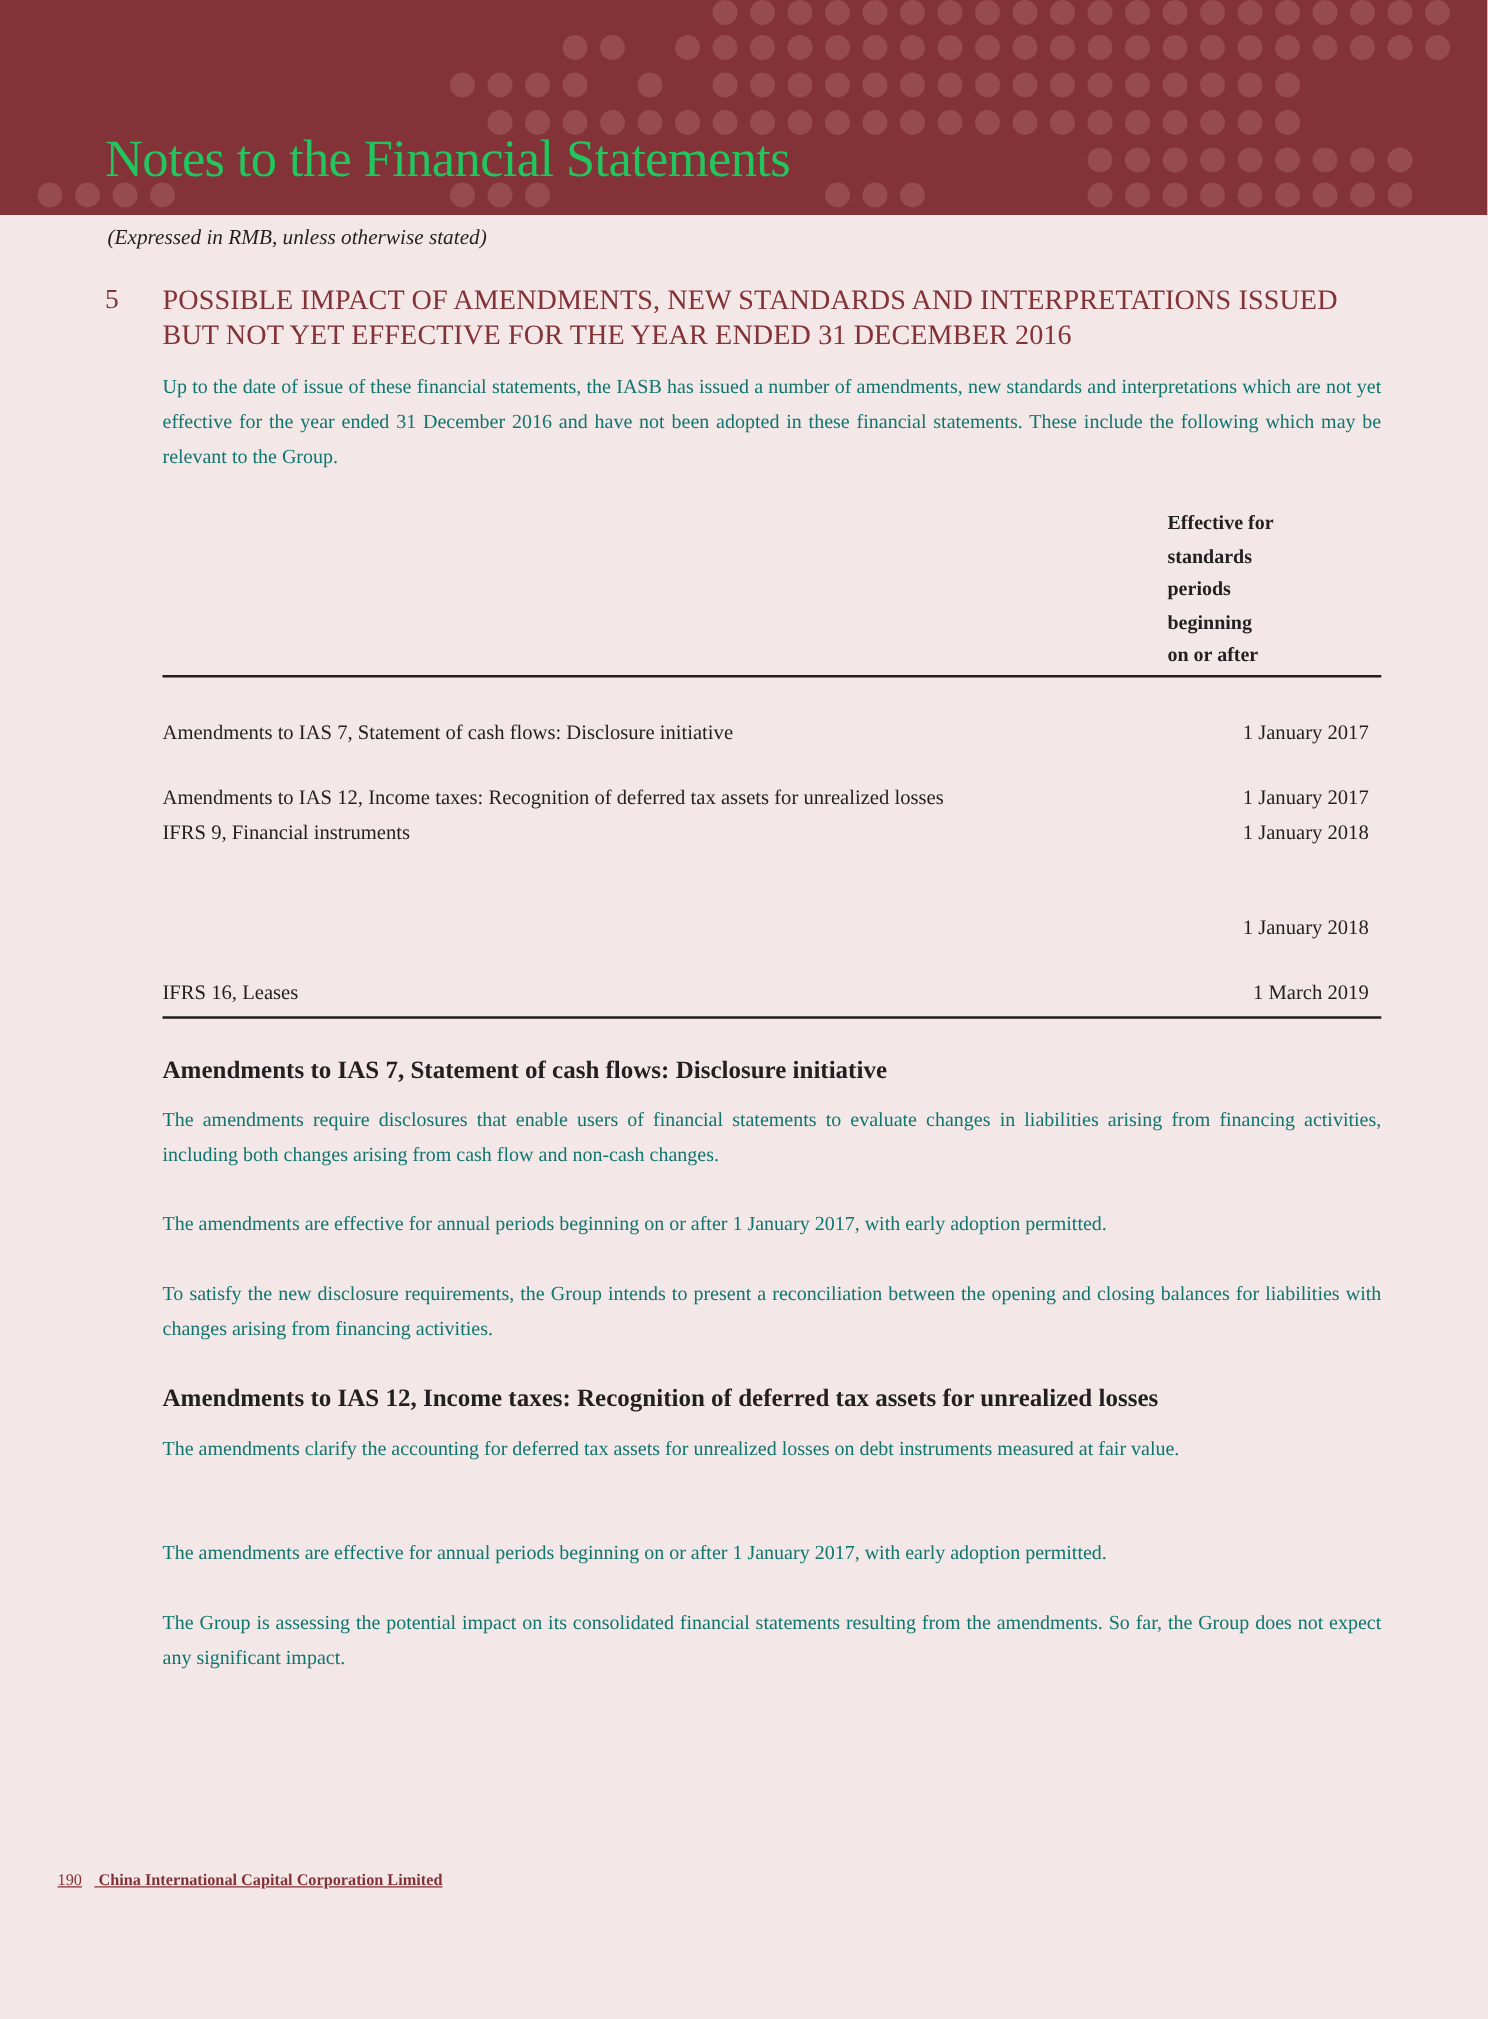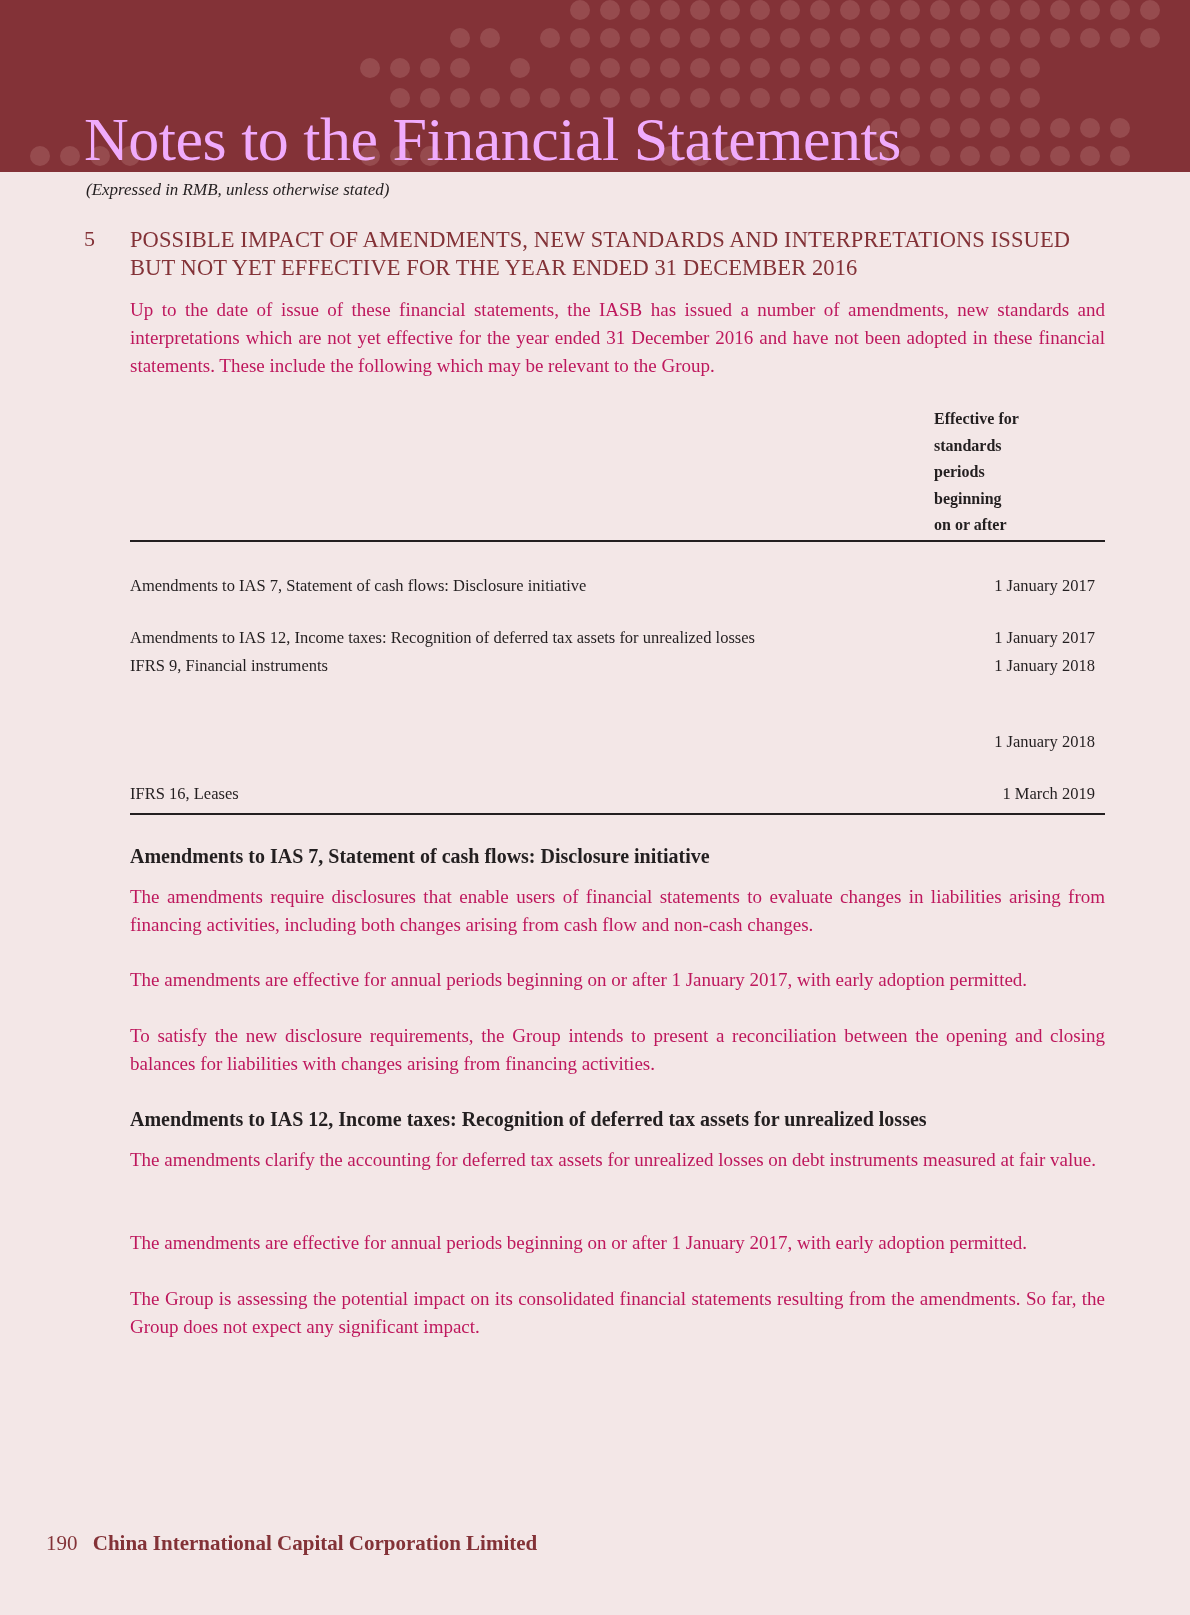--- a/index.html
+++ b/index.html
@@ -13,63 +13,63 @@
   }
   .header-band {
     position: absolute; left: 0; top: 0; width: 1190px; height: 172px;
     background: #833237;
     overflow: hidden;
   }
   .dots { position: absolute; left: 0; top: 0; width: 1190px; height: 172px; }
   .dots circle { fill: #9c5457; opacity: 0.75; }
   .page-title {
     position: absolute; left: 84px; top: 104px;
-    font-size: 62px; color: #f0abfc; letter-spacing: -0.5px;
+    font-size: 42px; color: #22c55e; letter-spacing: -0.5px;
     font-family: "Liberation Serif", "DejaVu Serif", serif;
     white-space: nowrap;
   }
   .subtitle {
     position: absolute; left: 86px; top: 180px;
     font-size: 17px; font-style: italic; color: #231f20;
   }
   .section-number {
     position: absolute; left: 84px; top: 226px;
     font-size: 22px; color: #833237;
   }
   .section-title {
     position: absolute; left: 130px; top: 226px; width: 980px;
     font-size: 22.5px; line-height: 28px; color: #833237;
     letter-spacing: 0.1px;
   }
   .para {
     position: absolute; left: 130px; width: 975px;
-    font-size: 19px; line-height: 28px; text-align: justify;
-    color: #be185d;
+    font-size: 16px; line-height: 28px; text-align: justify;
+    color: #0f766e;
   }
   .col-header {
     position: absolute; right: 96px; top: 406px; width: 160px;
     font-size: 16px; line-height: 26.5px; font-weight: bold;
     color: #231f20;
   }
   .rule {
     position: absolute; left: 130px; width: 975px; height: 2px; background: #231f20;
   }
   .table-row {
     position: absolute; left: 130px; width: 975px; height: 28px;
     font-size: 16.5px; line-height: 28px;
   }
   .table-row .std { position: absolute; left: 0; }
   .table-row .date { position: absolute; right: 10px; }
   .subhead {
     position: absolute; left: 130px; font-size: 20px; font-weight: bold;
     color: #231f20;
   }
   .footer {
-    position: absolute; left: 46px; top: 1531px; font-size: 21px;
-    color: #833237; white-space: nowrap;
+    position: absolute; left: 46px; top: 1496px; font-size: 13px;
+    color: #833237; white-space: nowrap; text-decoration: underline;
   }
   .footer .page-num { color: #833237; margin-right: 10px; }
   .footer .company { font-weight: bold; }
 </style>
 </head>
 <body>
 
 <div class="header-band">
   <svg class="dots" width="1190" height="172">
       <circle cx="580" cy="10" r="10"></circle>

